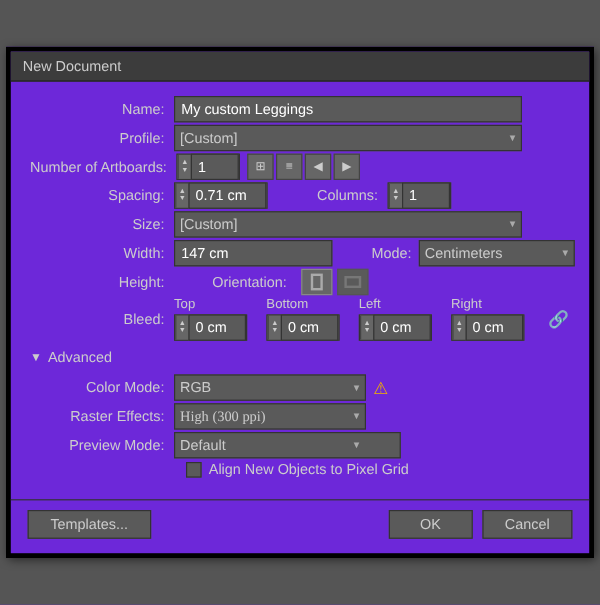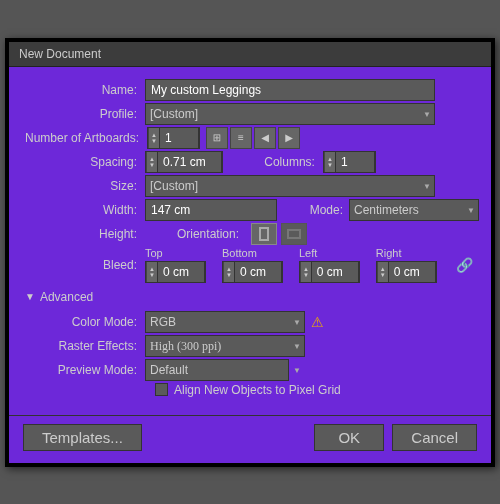--- a/index.html
+++ b/index.html
@@ -196,21 +196,21 @@
       justify-content: space-between;
       align-items: center;
       padding: 8px 14px 12px 14px;
       border-top: 1px solid #333;
     }
     .btn {
       background: #5a5a5a;
       border: 1px solid #333;
       color: #ccc;
       padding: 4px 18px;
-      font-size: 15px;
+      font-size: 12px;
       cursor: pointer;
       min-width: 70px;
       text-align: center;
     }
     .warning-icon {
       color: #f0b000;
       font-size: 14px;
       margin-left: 6px;
     }
     .orientation-wrap {
@@ -409,21 +409,21 @@
           <option>High (300 ppi)</option>
           <option>Medium (150 ppi)</option>
           <option>Low (72 ppi)</option>
         </select>
       </div>
     </div>
 
     <div class="form-row">
       <span class="label">Preview Mode:</span>
       <div class="select-wrap" style="width:160px;">
-        <select style="width:144px;">
+        <select style="width:189px;">
           <option>Default</option>
           <option>Pixel</option>
           <option>Overprint</option>
         </select>
       </div>
     </div>
 
     <div class="checkbox-row">
       <input type="checkbox" style="">
       <span class="checkbox-label">Align New Objects to Pixel Grid</span>

